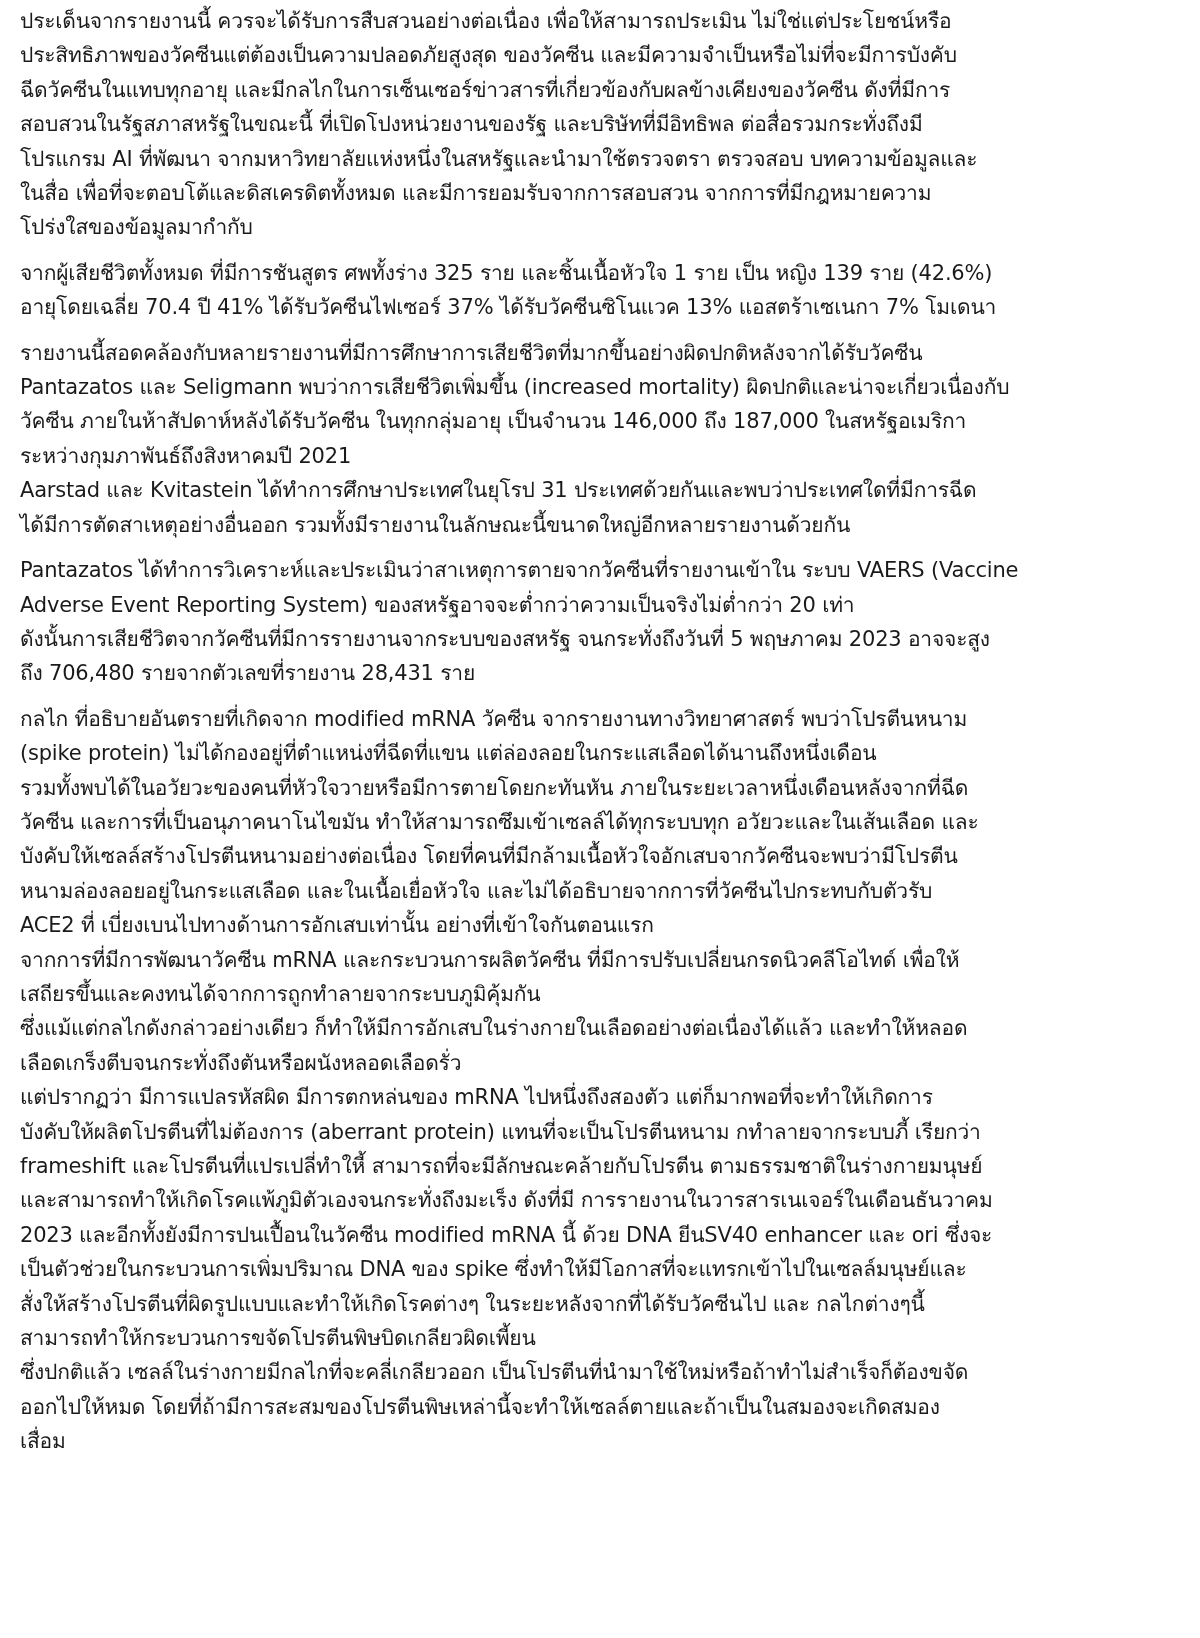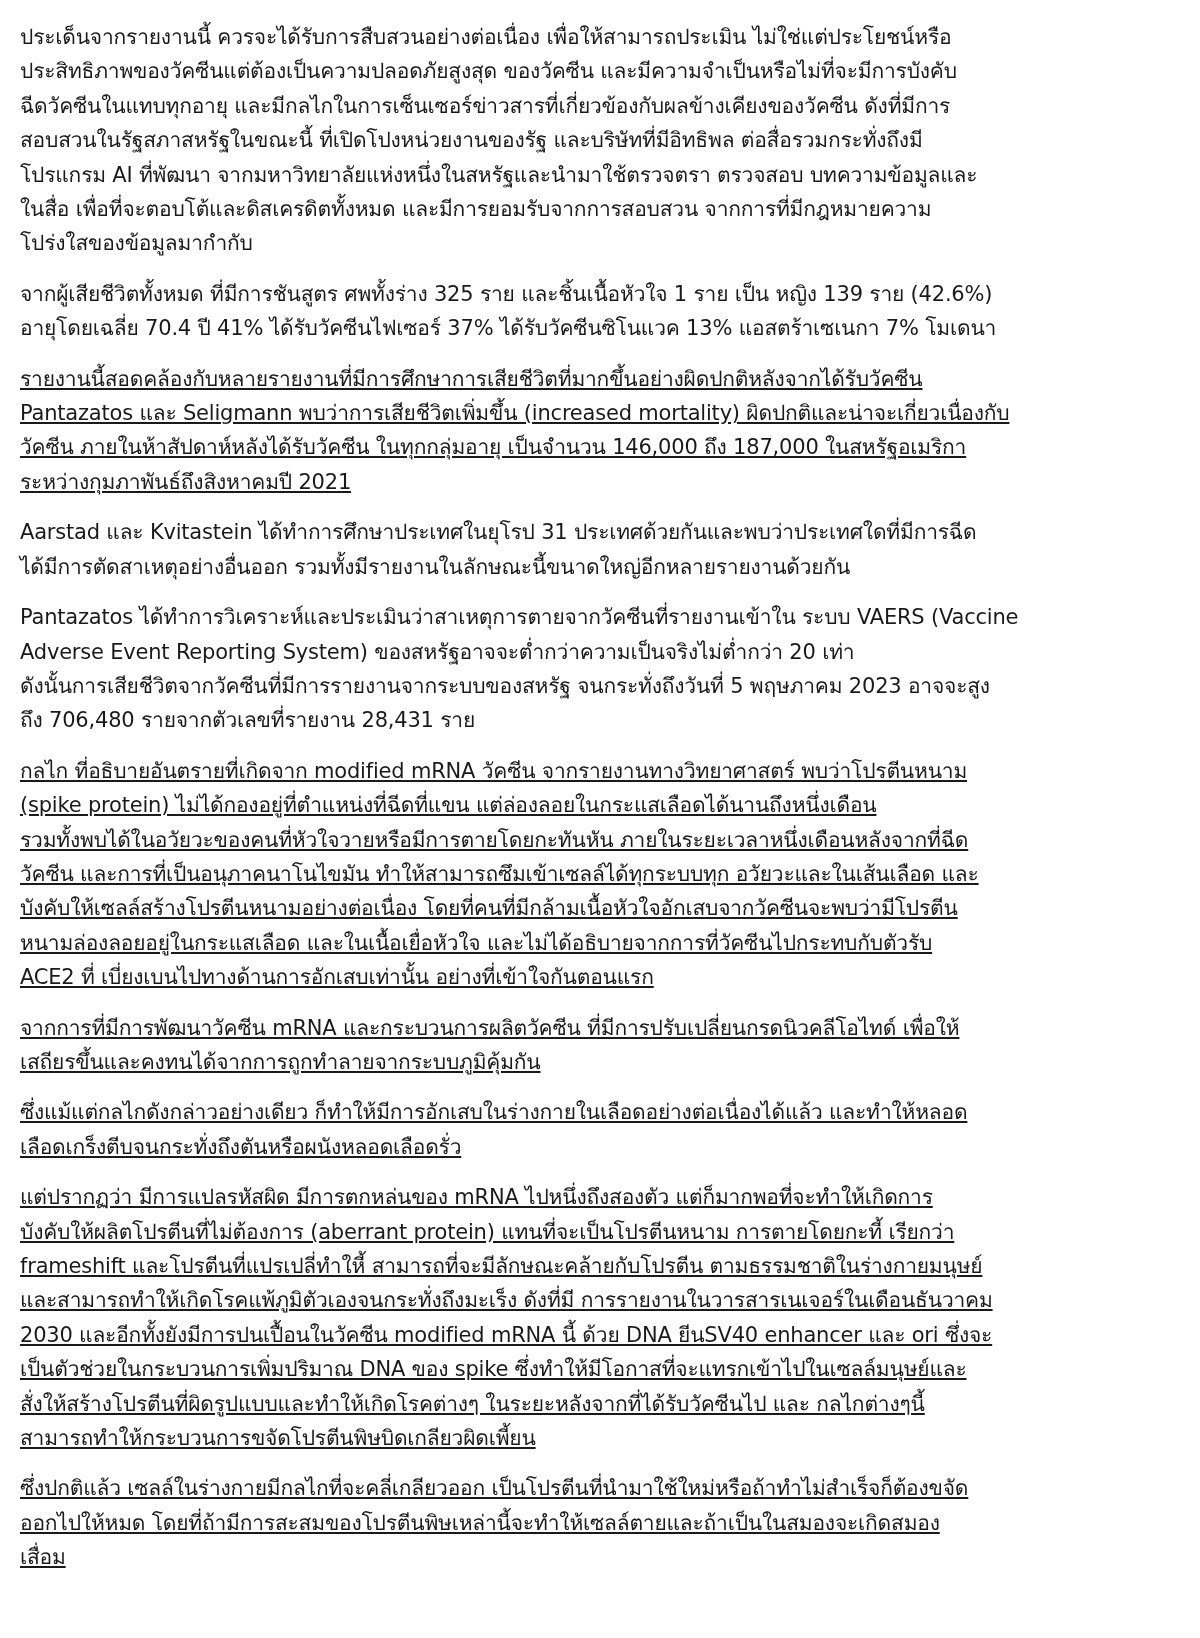--- a/index.html
+++ b/index.html
@@ -18,25 +18,24 @@
       left: 20px;
       top: 4px;
       width: 1140px;
       font-family: "DejaVu Sans", "Liberation Sans", sans-serif;
       font-size: 21px;
       line-height: 34.4px;
       color: #1a1a1a;
       letter-spacing: -0.2px;
     }
     .para {
-      margin: 16px 0 11px 0;
+      margin: 0 0 11px 0;
     }
     .para.tight {
       margin-bottom: 0;
-      text-decoration: underline;
     }
     .line {
       display: block;
       white-space: nowrap;
     }
   </style>
 </head>
 <body>
 
 <div class="doc" id="doc">
@@ -81,24 +80,24 @@
     <p class="para tight">
       <span class="line">จากการที่มีการพัฒนาวัคซีน mRNA และกระบวนการผลิตวัคซีน ที่มีการปรับเปลี่ยนกรดนิวคลีโอไทด์ เพื่อให้</span>
       <span class="line">เสถียรขึ้นและคงทนได้จากการถูกทำลายจากระบบภูมิคุ้มกัน</span>
     </p>
     <p class="para tight">
       <span class="line">ซึ่งแม้แต่กลไกดังกล่าวอย่างเดียว ก็ทำให้มีการอักเสบในร่างกายในเลือดอย่างต่อเนื่องได้แล้ว และทำให้หลอด</span>
       <span class="line">เลือดเกร็งตีบจนกระทั่งถึงตันหรือผนังหลอดเลือดรั่ว</span>
     </p>
     <p class="para tight">
       <span class="line">แต่ปรากฏว่า มีการแปลรหัสผิด มีการตกหล่นของ mRNA ไปหนึ่งถึงสองตัว แต่ก็มากพอที่จะทำให้เกิดการ</span>
-      <span class="line">บังคับให้ผลิตโปรตีนที่ไม่ต้องการ (aberrant protein) แทนที่จะเป็นโปรตีนหนาม การตายโดยกะที้ เรียกว่า</span>
+      <span class="line">บังคับให้ผลิตโปรตีนที่ไม่ต้องการ (aberrant protein) แทนที่จะเป็นโปรตีนหนาม กทำลายจากระบบภี้ เรียกว่า</span>
       <span class="line">frameshift และโปรตีนที่แปรเปลี่ทำใหี้ สามารถที่จะมีลักษณะคล้ายกับโปรตีน ตามธรรมชาติในร่างกายมนุษย์</span>
       <span class="line">และสามารถทำให้เกิดโรคแพ้ภูมิตัวเองจนกระทั่งถึงมะเร็ง ดังที่มี การรายงานในวารสารเนเจอร์ในเดือนธันวาคม</span>
-      <span class="line">2030 และอีกทั้งยังมีการปนเปื้อนในวัคซีน modified mRNA นี้ ด้วย DNA ยีนSV40 enhancer และ ori ซึ่งจะ</span>
+      <span class="line">2023 และอีกทั้งยังมีการปนเปื้อนในวัคซีน modified mRNA นี้ ด้วย DNA ยีนSV40 enhancer และ ori ซึ่งจะ</span>
       <span class="line">เป็นตัวช่วยในกระบวนการเพิ่มปริมาณ DNA ของ spike ซึ่งทำให้มีโอกาสที่จะแทรกเข้าไปในเซลล์มนุษย์และ</span>
       <span class="line">สั่งให้สร้างโปรตีนที่ผิดรูปแบบและทำให้เกิดโรคต่างๆ ในระยะหลังจากที่ได้รับวัคซีนไป และ กลไกต่างๆนี้</span>
       <span class="line">สามารถทำให้กระบวนการขจัดโปรตีนพิษบิดเกลียวผิดเพี้ยน</span>
     </p>
     <p class="para tight">
       <span class="line">ซึ่งปกติแล้ว เซลล์ในร่างกายมีกลไกที่จะคลี่เกลียวออก เป็นโปรตีนที่นำมาใช้ใหม่หรือถ้าทำไม่สำเร็จก็ต้องขจัด</span>
       <span class="line">ออกไปให้หมด โดยที่ถ้ามีการสะสมของโปรตีนพิษเหล่านี้จะทำให้เซลล์ตายและถ้าเป็นในสมองจะเกิดสมอง</span>
       <span class="line">เสื่อม</span>
     </p>
   </div>

